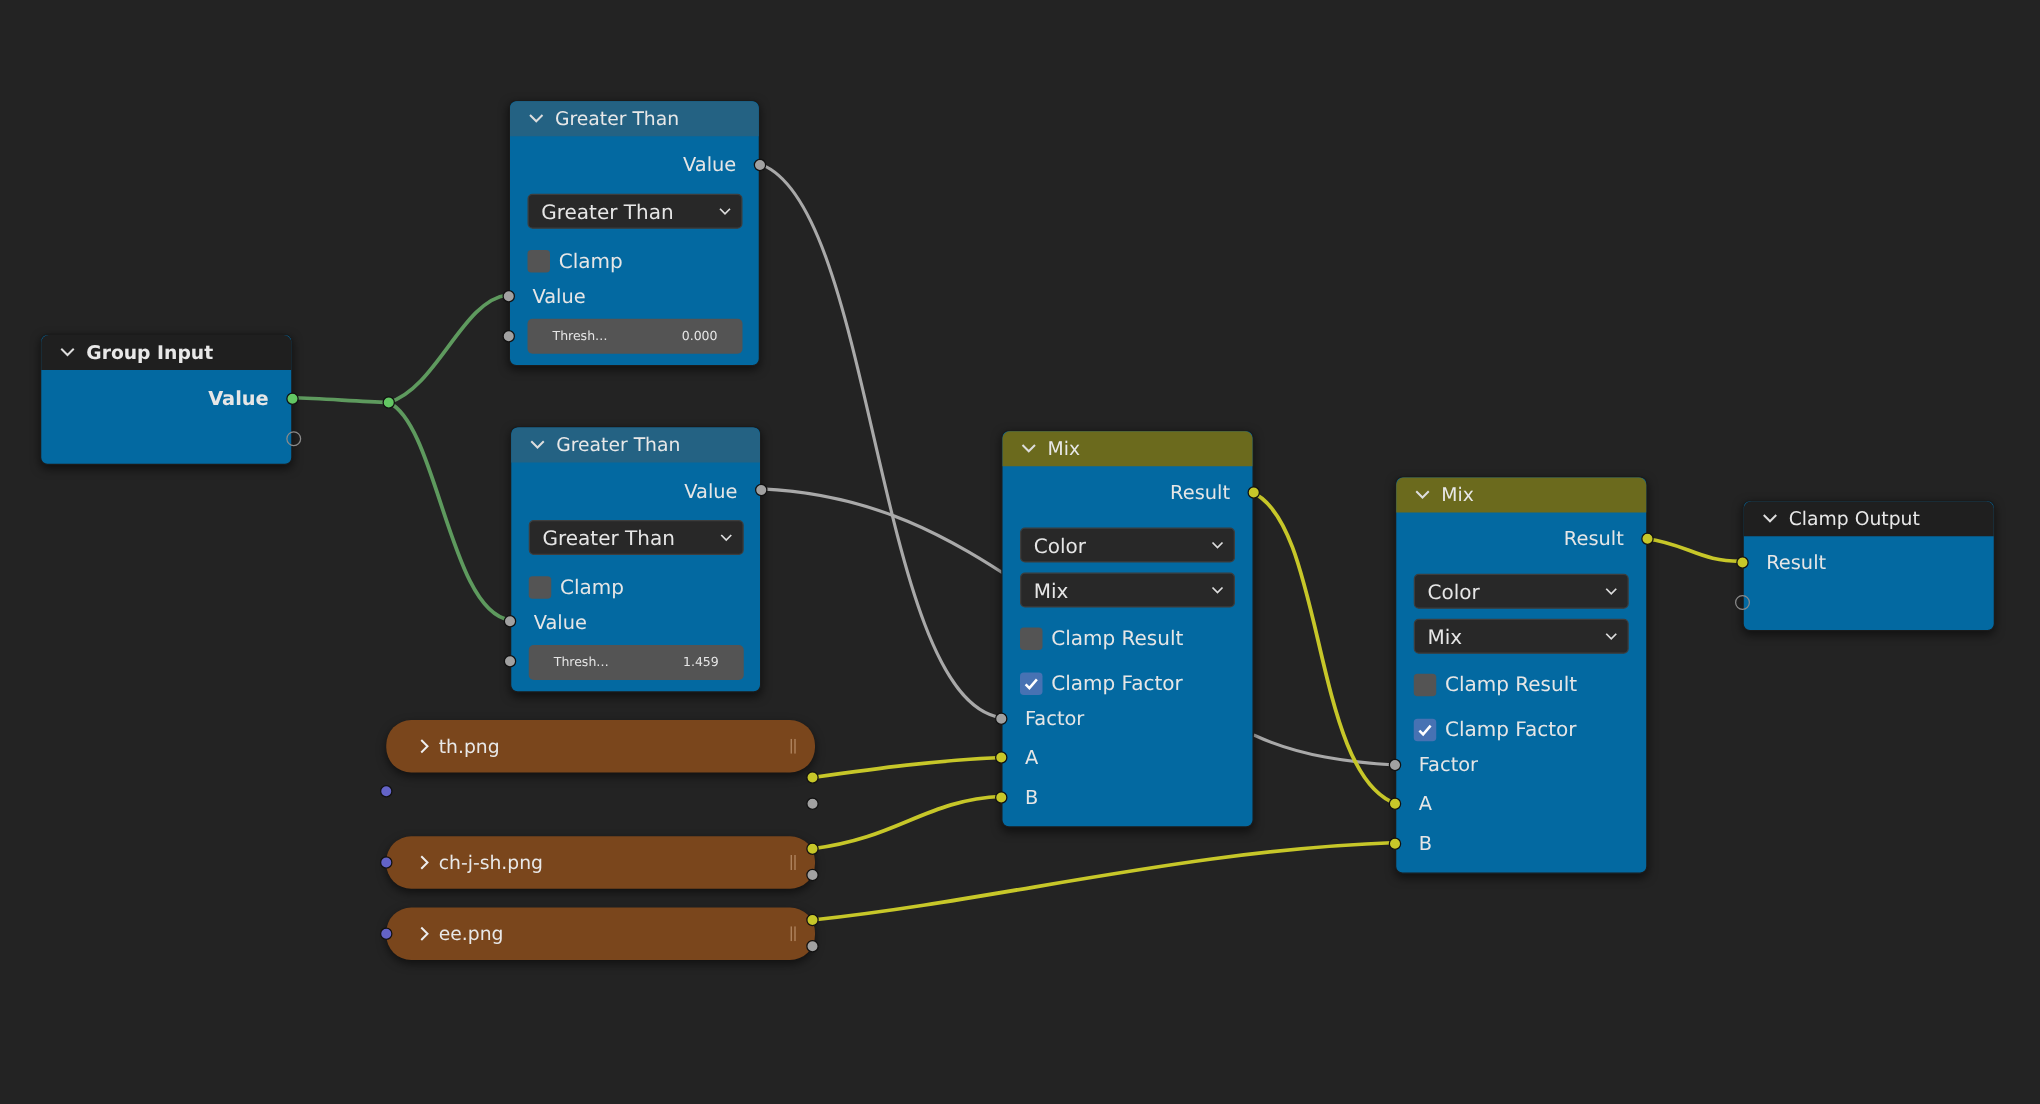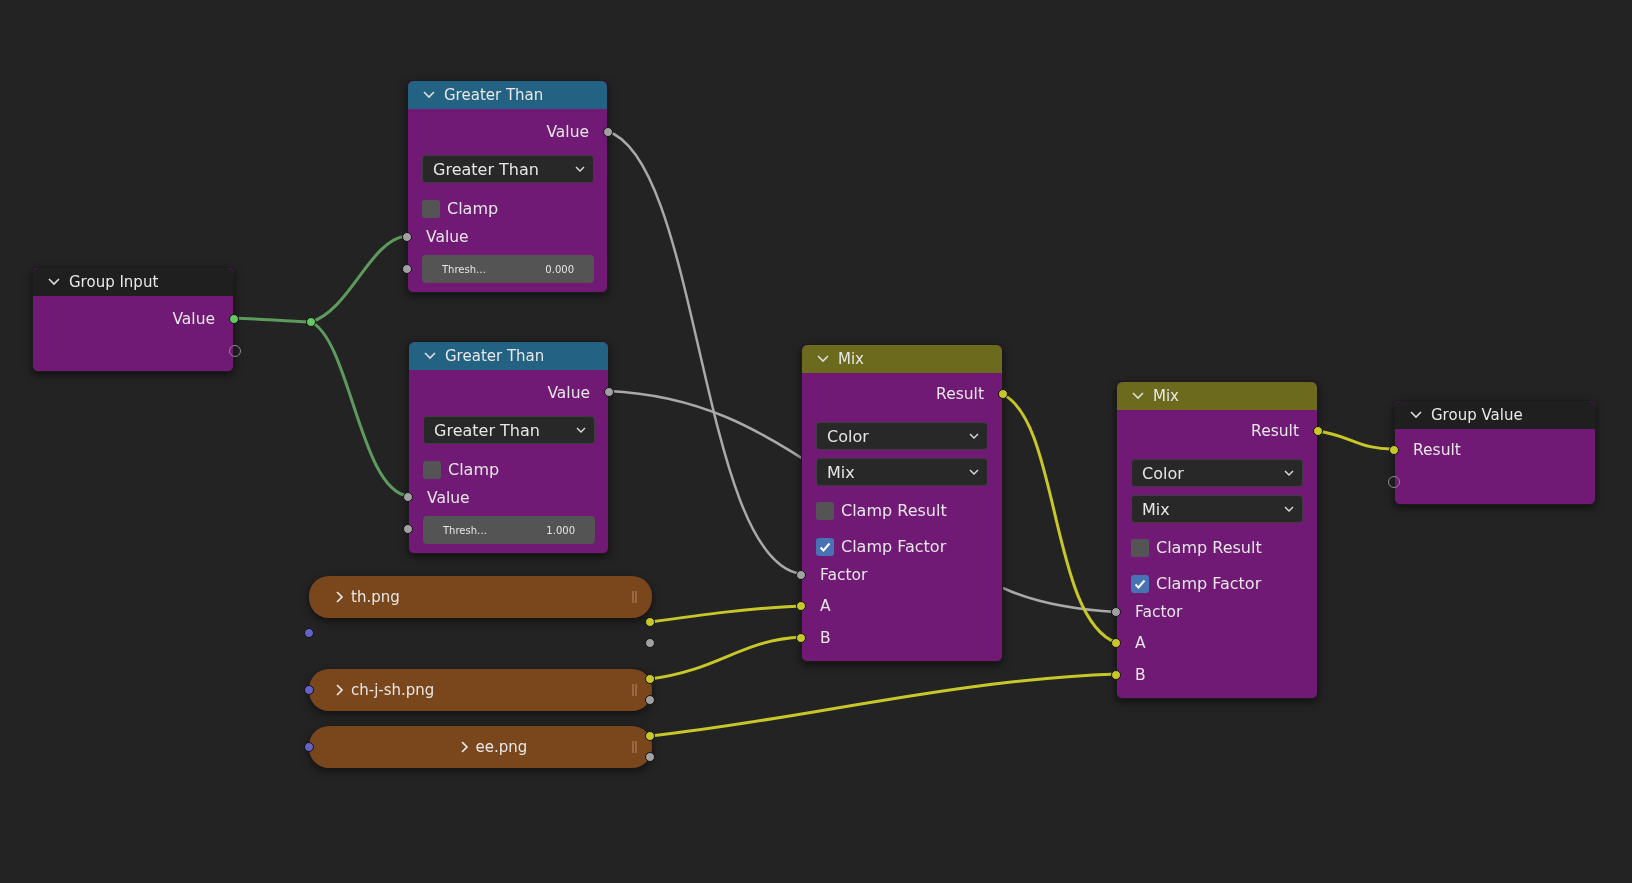--- a/index.html
+++ b/index.html
@@ -6,21 +6,21 @@
   body {
     width:1632px; height:883px; overflow:hidden;
     background:#232323;
     font-family:"DejaVu Sans", "Liberation Sans", sans-serif;
     color:#e6e6e6;
     position:relative;
   }
   #wires { position:absolute; left:0; top:0; width:1632px; height:883px; pointer-events:none; z-index:1; }
   .node {
     position:absolute; z-index:2;
-    background:#701a75;
+    background:#0369a1;
     border-radius:6px;
     box-shadow:0 3px 8px rgba(0,0,0,0.55);
     border:1px solid #1b1b1b;
     box-sizing:border-box;
   }
   .node-header {
     height:28px; border-radius:6px 6px 0 0;
     display:flex; align-items:center;
     padding-left:14px;
     font-size:15px; color:#e8e8e8;
@@ -100,21 +100,21 @@
 
   <path d="M650 679 C 720 670, 740 640, 802 637" stroke="#c7c729" stroke-width="3" fill="none"></path>
 
   <path d="M650 736 C 800 720, 950 680, 1117 674" stroke="#c7c729" stroke-width="3" fill="none"></path>
 
   <path d="M1317 431 C 1350 435, 1360 450, 1395 449" stroke="#c7c729" stroke-width="3" fill="none"></path>
 </svg>
 
 <div class="socket s-green" style="left:306px;top:317px;"></div>
 
-<div class="node" style="left:32px;top:267px;width:202px;height:105px;">
+<div class="node" style="left:32px;top:267px;width:202px;height:105px;font-weight:bold;">
   <div class="node-header hdr-dark">
     <svg class="chev" viewBox="0 0 14 14">
         <path d="M2 4 L7 9 L12 4" stroke="#ddd" stroke-width="1.6" fill="none"></path>
       </svg>
     <span>Group Input</span>
   </div>
   <div class="row right" style="top:36px;">
     <span>Value</span>
   </div>
   <div class="socket s-green" style="left:196px;top:46px;"></div>
@@ -173,21 +173,21 @@
   <div class="checkbox-row" style="left:14px;top:113px;">
     <div class="checkbox"></div>
     <span>Clamp</span>
   </div>
   <div class="row left" style="top:141px;">
     <span>Value</span>
   </div>
   <div class="socket s-gray" style="left:-6px;top:150px;"></div>
   <div class="field" style="left:14px;top:174px;width:172px;">
     <span>Thresh…</span>
-    <span>1.000</span>
+    <span>1.459</span>
   </div>
   <div class="socket s-gray" style="left:-6px;top:182px;"></div>
 </div>
 
 <div class="node" style="left:801px;top:344px;width:202px;height:318px;">
   <div class="node-header hdr-olive">
     <svg class="chev" viewBox="0 0 14 14">
         <path d="M2 4 L7 9 L12 4" stroke="#ddd" stroke-width="1.6" fill="none"></path>
       </svg>
     <span>Mix</span>
@@ -281,21 +281,21 @@
     <span>B</span>
   </div>
   <div class="socket s-yellow" style="left:-6px;top:288px;"></div>
 </div>
 
 <div class="node" style="left:1394px;top:400px;width:202px;height:105px;">
   <div class="node-header hdr-dark">
     <svg class="chev" viewBox="0 0 14 14">
         <path d="M2 4 L7 9 L12 4" stroke="#ddd" stroke-width="1.6" fill="none"></path>
       </svg>
-    <span>Group Value</span>
+    <span>Clamp Output</span>
   </div>
   <div class="row left" style="top:34px;">
     <span>Result</span>
   </div>
   <div class="socket s-yellow" style="left:-6px;top:44px;"></div>
   <div class="socket s-empty" style="left:-7px;top:75px;width:12px;height:12px;"></div>
 </div>
 
 <div class="img-node" style="left:309px;top:576px;width:343px;">
   <svg class="arrow" viewBox="0 0 10 12">
@@ -316,21 +316,21 @@
     </svg>
   <span>ch-j-sh.png</span>
   <svg class="grip" viewBox="0 0 6 12">
       <path d="M1 0 V12 M4 0 V12" stroke="#b58a66" stroke-width="1"></path>
     </svg>
 </div>
 <div class="socket s-purple" style="left:304px;top:685px;"></div>
 <div class="socket s-yellow" style="left:645px;top:674px;"></div>
 <div class="socket s-gray" style="left:645px;top:695px;"></div>
 
-<div class="img-node" style="left:309px;top:726px;width:343px;justify-content:center;">
+<div class="img-node" style="left:309px;top:726px;width:343px;">
   <svg class="arrow" viewBox="0 0 10 12">
       <path d="M2 1 L7 6 L2 11" stroke="#eee" stroke-width="1.6" fill="none"></path>
     </svg>
   <span>ee.png</span>
   <svg class="grip" viewBox="0 0 6 12">
       <path d="M1 0 V12 M4 0 V12" stroke="#b58a66" stroke-width="1"></path>
     </svg>
 </div>
 <div class="socket s-purple" style="left:304px;top:742px;"></div>
 <div class="socket s-yellow" style="left:645px;top:731px;"></div>

